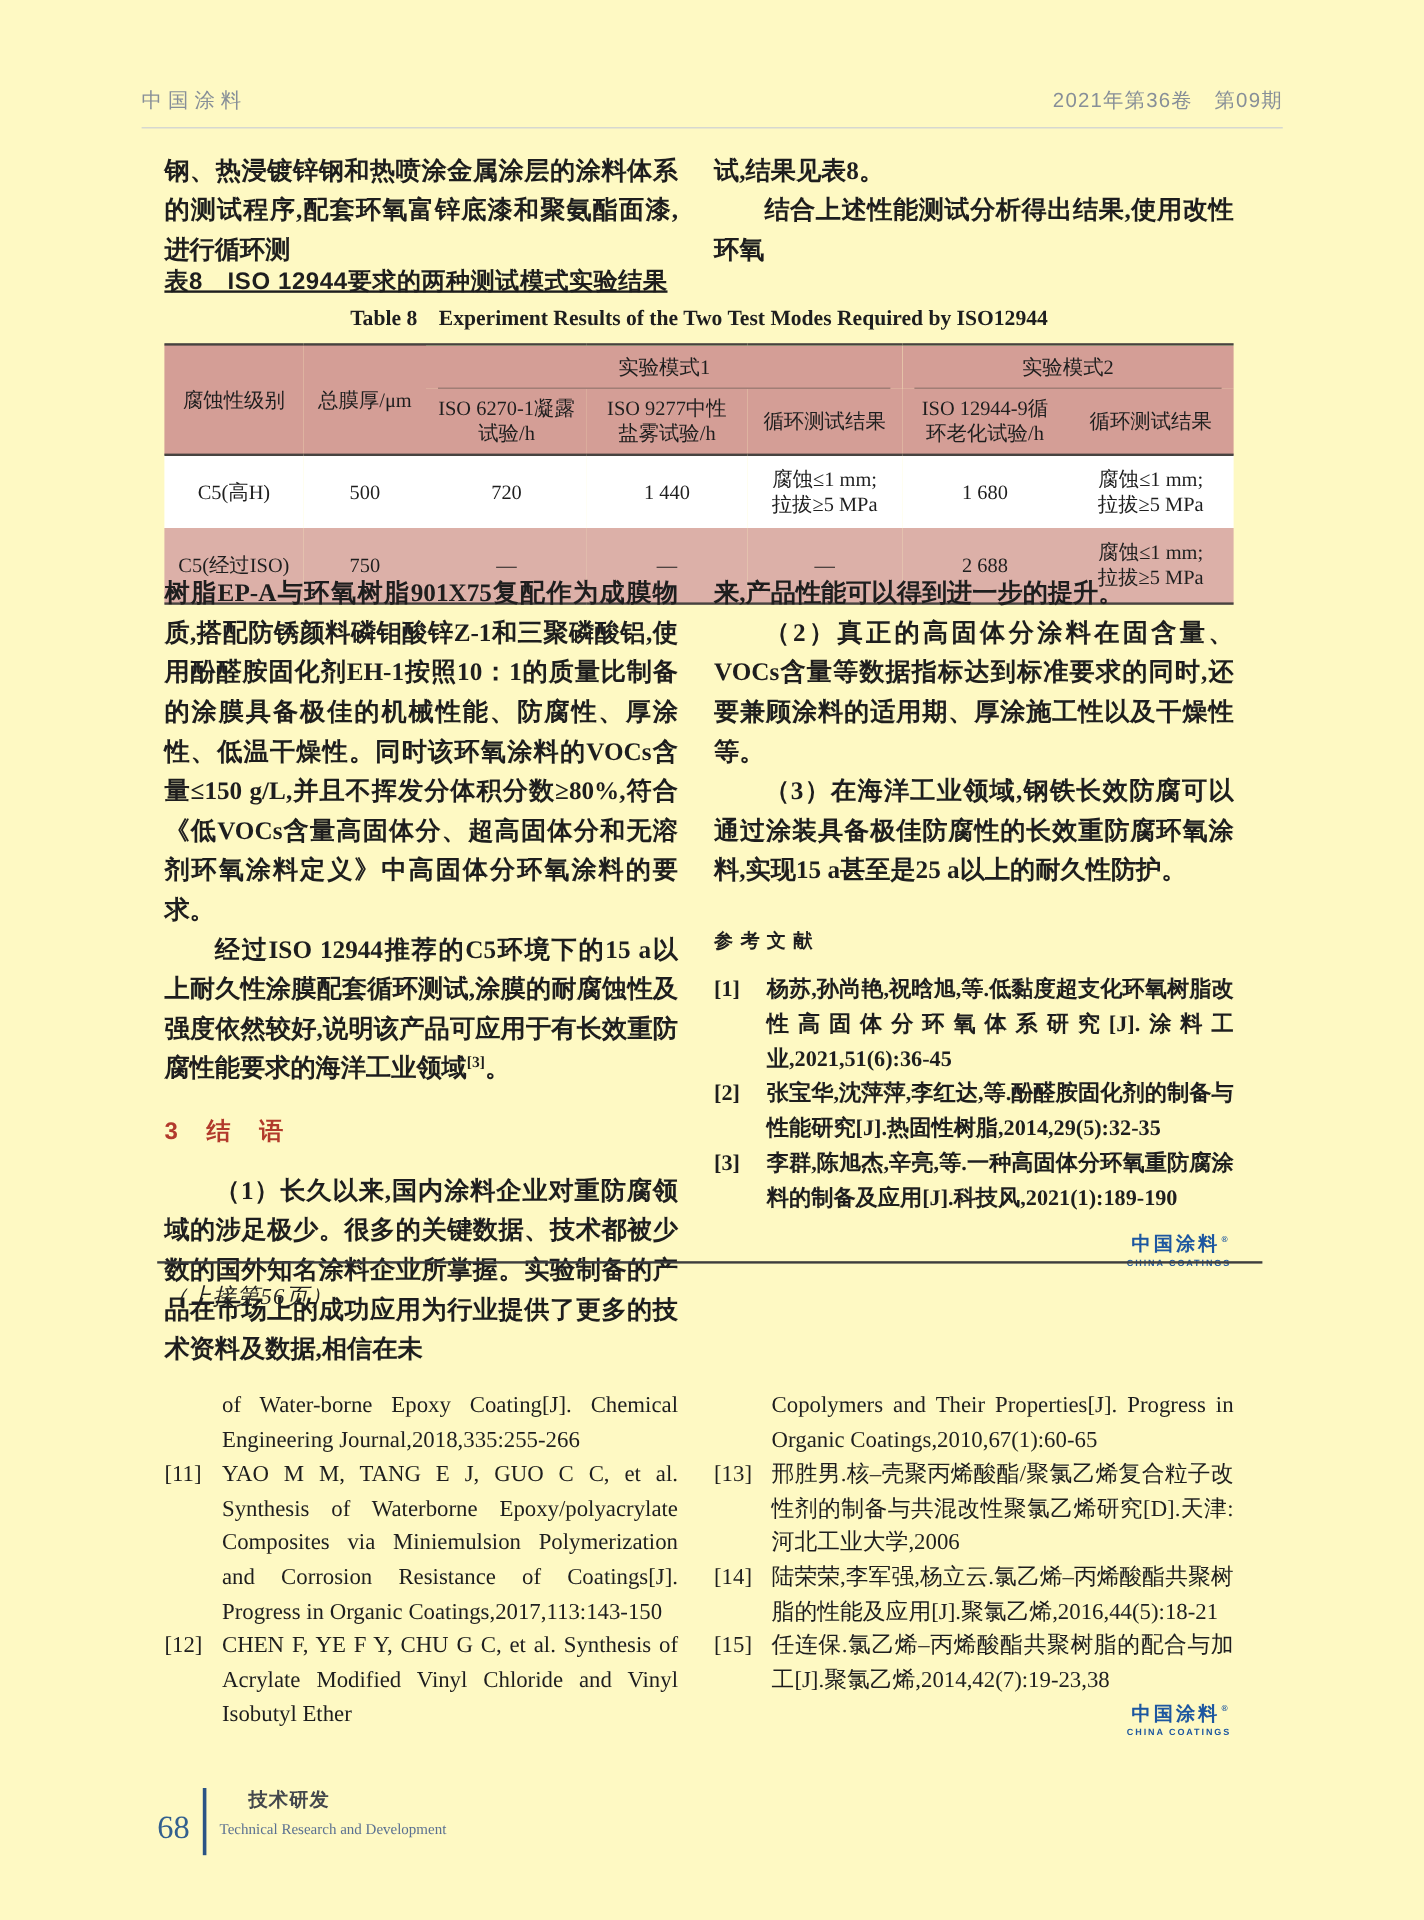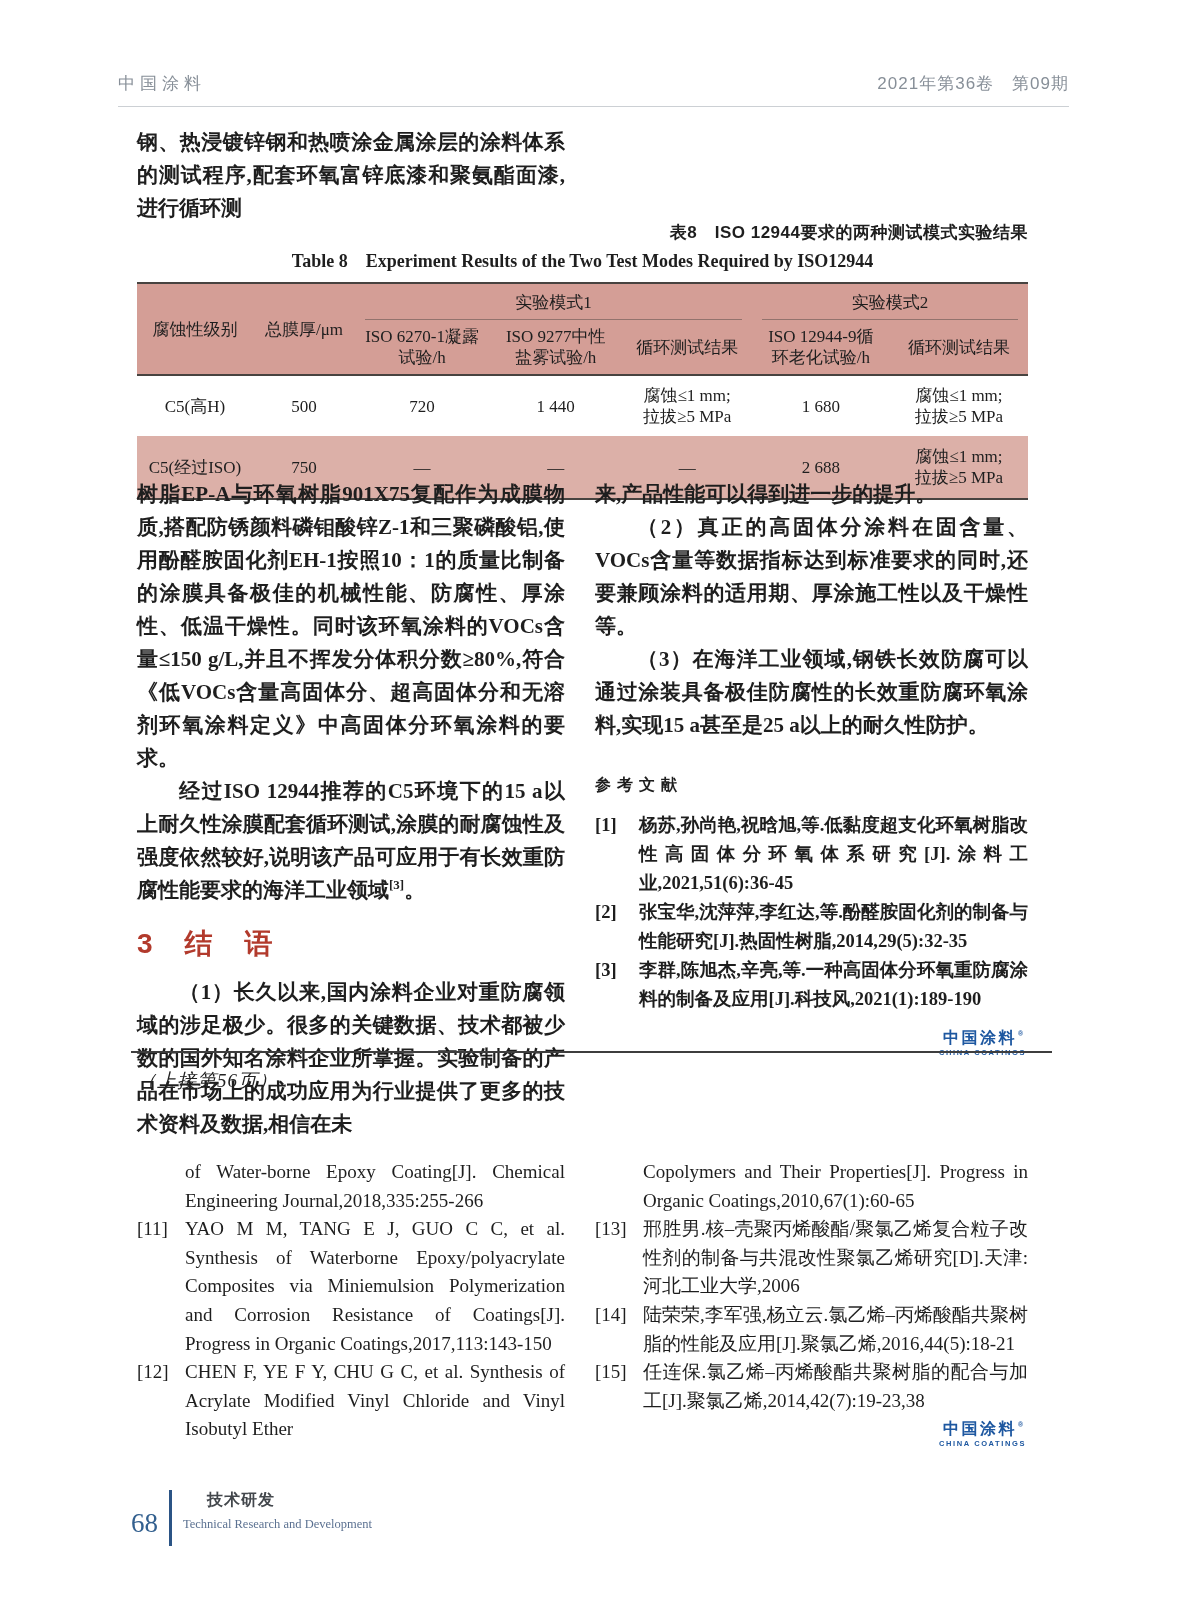--- a/index.html
+++ b/index.html
@@ -1,18 +1,18 @@
 <!DOCTYPE html>
 <html lang="zh"><head>
 <meta charset="utf-8">
 <style>
   html,body { margin:0; padding:0; background:#e8e8e8; }
   .page {
     position:relative; width:1187px; height:1600px; margin:0 auto;
-    background:#ffffff; overflow:hidden;
+    background:#fef9c3; overflow:hidden;
     font-family:"Liberation Serif","DejaVu Serif",serif; color:#1e1e1e;
   }
 
   
   .page-header {
     position:absolute; top:72px; left:118px; right:118px;
     display:flex; justify-content:space-between; align-items:flex-end;
     border-bottom:1px solid #ccd0d4; padding-bottom:11px;
     color:#878f98; font-size:17px; font-family:"Liberation Sans",sans-serif;
   }
@@ -23,22 +23,22 @@
   .cols { position:absolute; left:137px; width:891px; display:flex; gap:30px; }
   .col-l { width:428px; }
   .col-r { width:433px; }
   .intro { top:126px; }
   .body-text { font-size:21px; line-height:33px; text-align:justify; }
   .body-text p { margin:0;font-weight:bold; }
   .indent { text-indent:2em; }
 
   
   .table-block { position:absolute; top:221px; left:137px; width:891px; }
-  .tbl-title-cn { text-align:right; font-weight:bold; font-size:17px;
-    font-family:"Liberation Sans",sans-serif; letter-spacing:.5px; }
+  .tbl-title-cn { text-align:left; font-weight:bold; font-size:20px;
+    font-family:"Liberation Sans",sans-serif; letter-spacing:.5px;text-decoration:underline; }
   .tbl-title-en { text-align:center; font-weight:bold; font-size:18px; margin-top:5px; }
   table.tbl { width:100%; border-collapse:collapse; margin-top:9px;
     border-top:2px solid #474340; border-bottom:2px solid #474340; }
   table.tbl thead { border-bottom:2px solid #474340; }
   table.tbl th, table.tbl td {
     text-align:center; vertical-align:middle; font-weight:normal;
     font-size:17px; line-height:21px; padding:3px 2px;
   }
   table.tbl thead th { background:#d49e96; }
   th.group { position:relative; height:30px; }
@@ -46,21 +46,21 @@
     height:1px; background:#93736d; }
   tr.sub-row th { height:48px; }
   .pre { white-space:pre-line; }
   tr.row-a td { background:#ffffff; height:54px; }
   tr.row-b td { background:#dcb0a8; height:56px; }
 
   
   .main { top:478px; }
   .section-heading {
     color:#b23a2c; font-family:"Liberation Sans",sans-serif;
-    font-size:28px; font-weight:bold; margin:20px 0 16px 0; letter-spacing:2px;
+    font-size:20px; font-weight:bold; margin:20px 0 16px 0; letter-spacing:2px;
   }
   sup.cite { font-size:13px; vertical-align:super; line-height:0; }
   .refs-title { text-align:left; font-weight:bold; font-size:16px;
     font-family:"Liberation Sans",sans-serif; margin:26px 0 10px 0; letter-spacing:6px; }
   .ref-list { font-size:18.5px; line-height:29px; text-align:justify; }
   .ref-item { position:relative; padding-left:44px; margin:0; }
   .ref-item .ref-label { position:absolute; left:0; top:0; width:40px; }
 
   
   .logo-wrap { text-align:right; margin-top:16px; padding-right:2px; }
@@ -96,20 +96,24 @@
 <div class="page">
 
   <div class="page-header">
     <span class="journal-name">中国涂料</span>
     <span class="issue-info">2021年第36卷　第09期</span>
   </div>
 
   <div class="cols intro">
     <div class="col-l body-text">
       <p>钢、热浸镀锌钢和热喷涂金属涂层的涂料体系的测试程序,配套环氧富锌底漆和聚氨酯面漆,进行循环测</p>
+    </div>
+    <div class="col-r body-text">
+      <p>试,结果见表8。</p>
+      <p class="indent">结合上述性能测试分析得出结果,使用改性环氧</p>
     </div>
   </div>
 
   <div class="table-block">
     <div class="tbl-title-cn">表8　ISO 12944要求的两种测试模式实验结果</div>
     <div class="tbl-title-en">Table 8　Experiment Results of the Two Test Modes Required by ISO12944</div>
     <table class="tbl">
       <colgroup>
         <col style="width:13%">
           <col style="width:11.5%">

